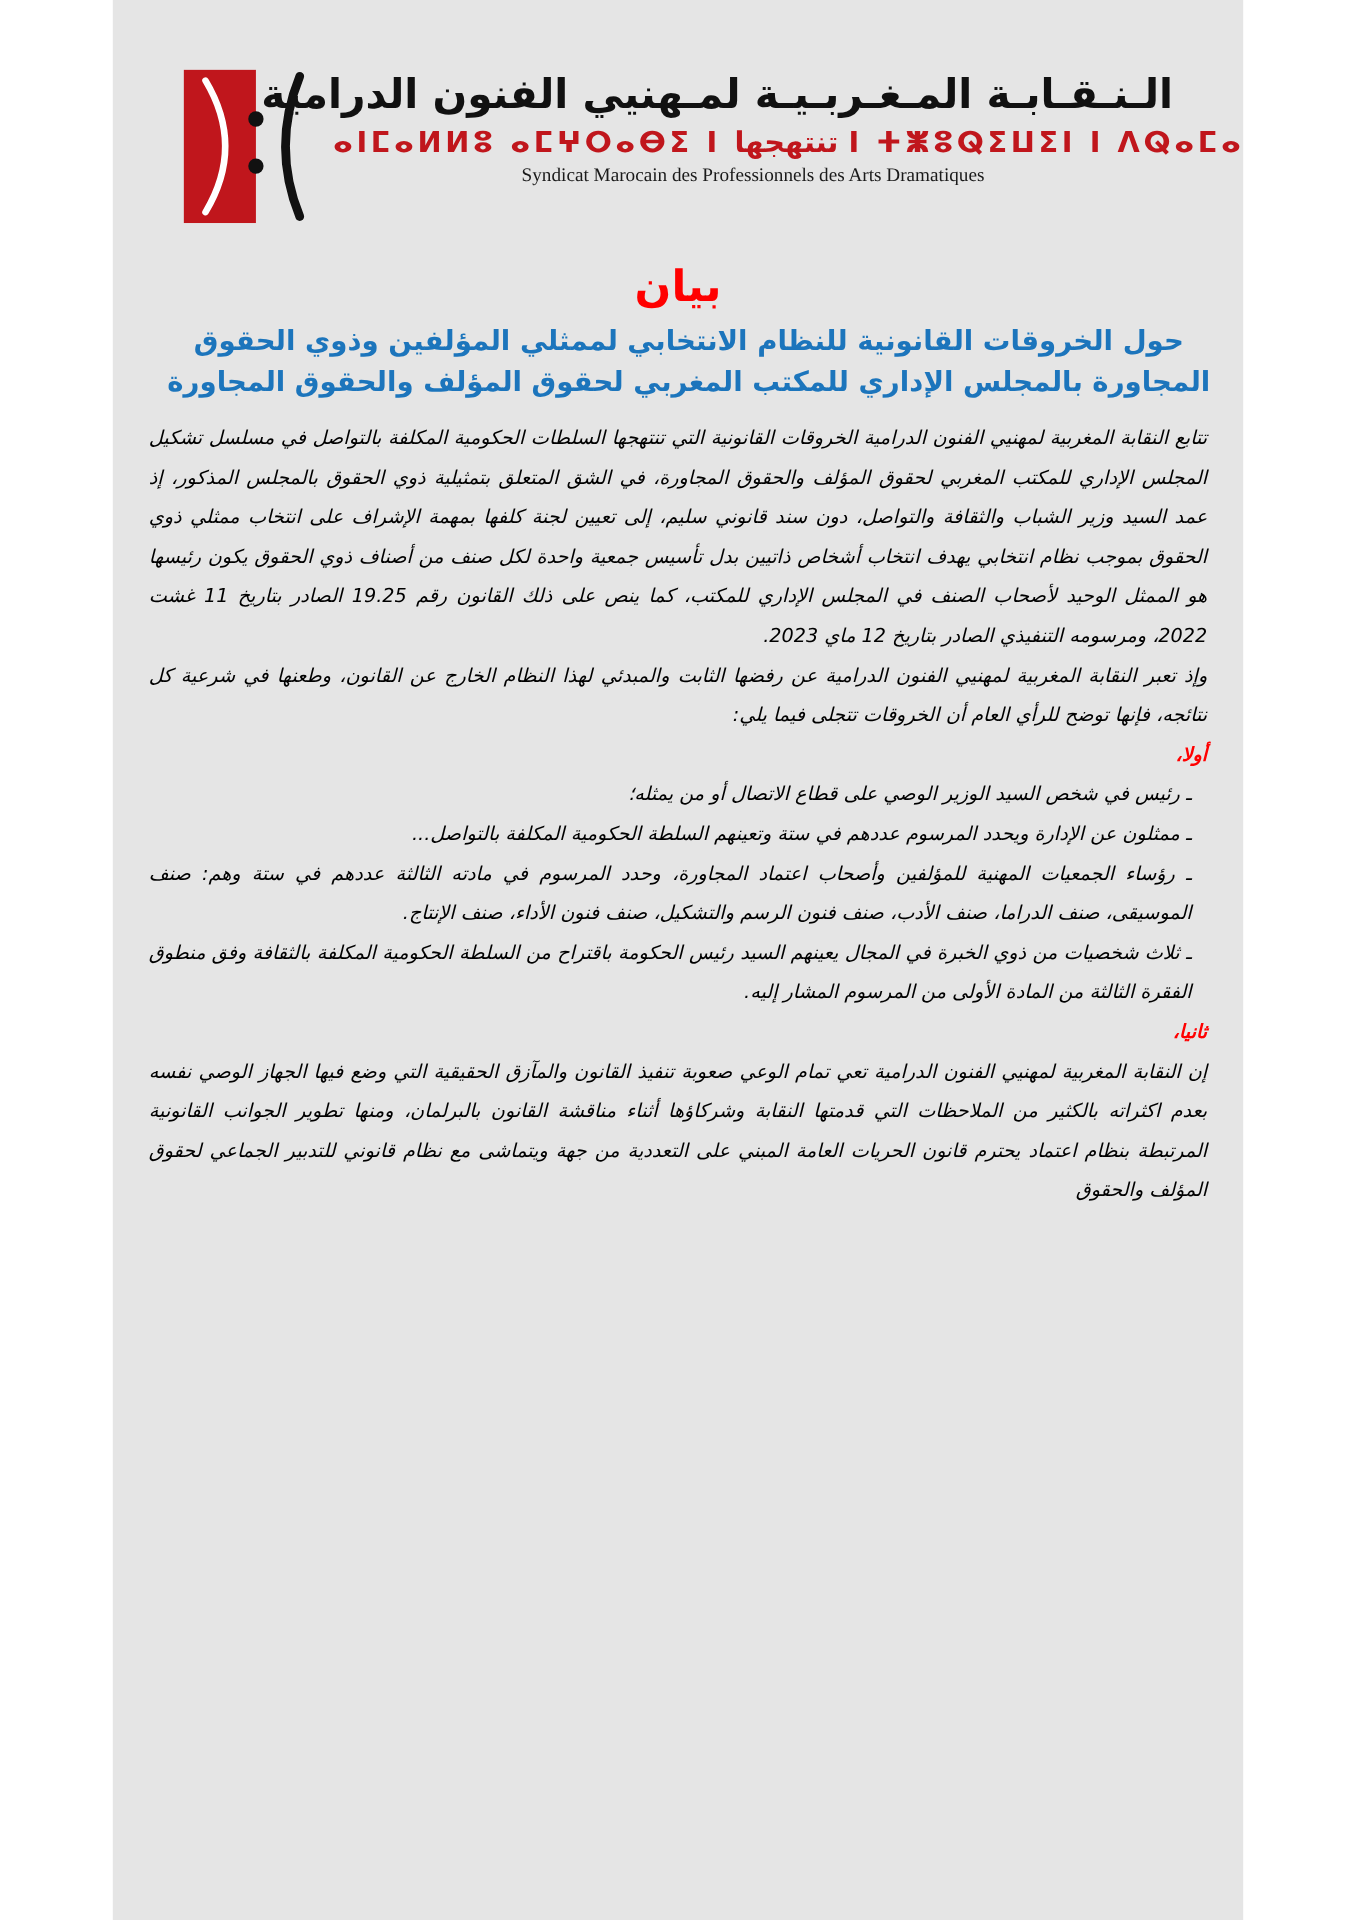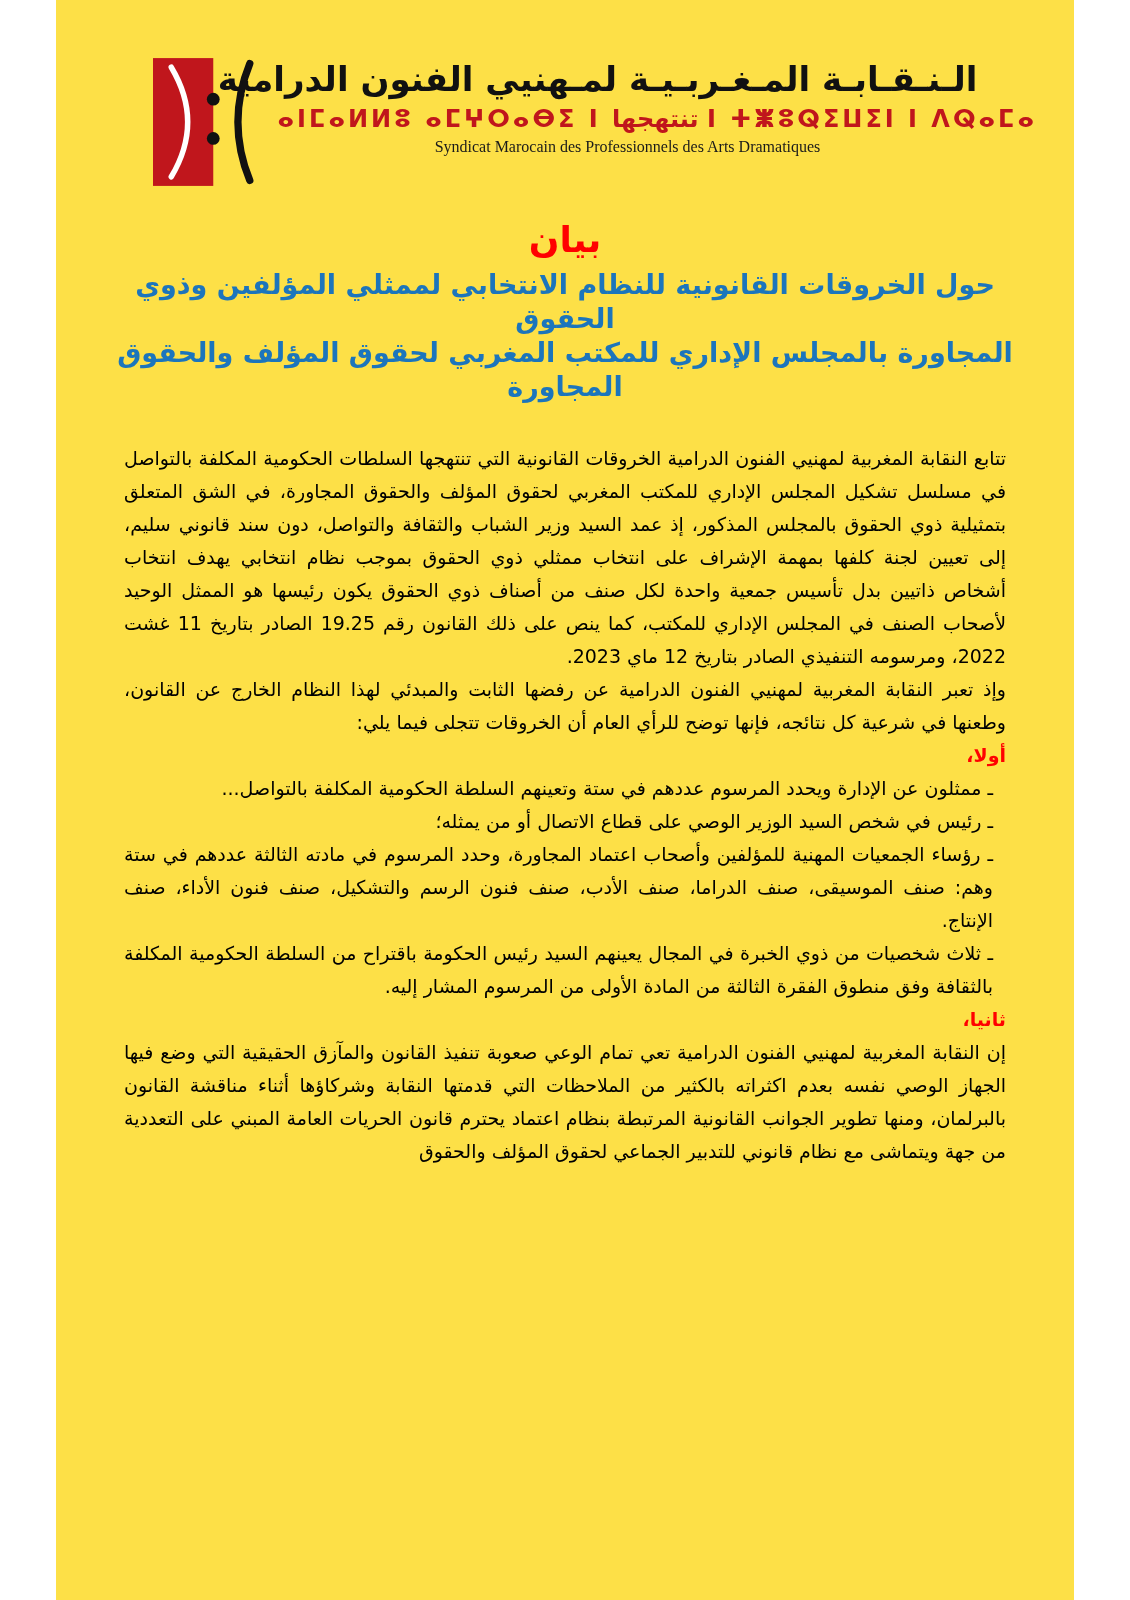--- a/index.html
+++ b/index.html
@@ -1,20 +1,20 @@
 <!DOCTYPE html>
 <html lang="ar"><head>
 <meta charset="utf-8">
 <style>
   html,body{margin:0;padding:0;background:#ffffff;}
   .page{
     position:relative;
-    width:1018px;height:1600px;
+    width:942px;height:1600px;
     margin:0 auto;
-    background:#fde047;
+    background:#e5e5e5;
     font-family:"DejaVu Sans",sans-serif;
     color:#000;
     overflow:hidden;
   }
   
   .letterhead{
     display:flex;
     justify-content:center;
     align-items:flex-start;
     gap:20px;
@@ -58,32 +58,33 @@
     font-size:36px;
     font-weight:bold;
     line-height:1.1;
   }
   .doc-subtitle{
     margin:8px auto 0 auto;
     width:960px;
     direction:rtl;
     text-align:center;
     color:#1c75bc;
-    font-size:27px;
+    font-size:23px;
     font-weight:bold;
     line-height:34px;
   }
   
   .doc-body{
     width:882px;
-    margin:38px auto 0 auto;
+    margin:12px auto 0 auto;
     direction:rtl;
     text-align:justify;
-    font-size:19px;
+    font-size:16px;
     line-height:33px;
+    font-style:italic;
   }
   .doc-body p{margin:0;padding:0;}
   .doc-body p.bullet{padding-right:13px;}
   .lead{color:#ff0000;font-weight:bold;}
 </style>
 </head>
 <body>
 
 <div class="page">
 
@@ -109,23 +110,23 @@
     <div>المجاورة بالمجلس الإداري للمكتب المغربي لحقوق المؤلف والحقوق المجاورة</div>
   </div>
 
   <main class="doc-body" id="doc-body">
     <p class="para plain"><span class="ptext">تتابع النقابة المغربية لمهنيي الفنون الدرامية الخروقات القانونية التي تنتهجها السلطات الحكومية المكلفة بالتواصل في مسلسل تشكيل المجلس الإداري للمكتب المغربي لحقوق المؤلف والحقوق المجاورة، في الشق المتعلق بتمثيلية ذوي الحقوق بالمجلس المذكور، إذ عمد السيد وزير الشباب والثقافة والتواصل، دون سند قانوني سليم، إلى تعيين لجنة كلفها بمهمة الإشراف على انتخاب ممثلي ذوي الحقوق بموجب نظام انتخابي يهدف انتخاب أشخاص ذاتيين بدل تأسيس جمعية واحدة لكل صنف من أصناف ذوي الحقوق يكون رئيسها هو الممثل الوحيد لأصحاب الصنف في المجلس الإداري للمكتب، كما ينص على ذلك القانون رقم 19.25 الصادر بتاريخ 11 غشت 2022، ومرسومه التنفيذي الصادر بتاريخ 12 ماي 2023.</span></p>
 
     <p class="para plain"><span class="ptext">وإذ تعبر النقابة المغربية لمهنيي الفنون الدرامية عن رفضها الثابت والمبدئي لهذا النظام الخارج عن القانون، وطعنها في شرعية كل نتائجه، فإنها توضح للرأي العام أن الخروقات تتجلى فيما يلي:</span></p>
 
     <p class="para lead">أولا، </p>
 
+    <p class="para bullet"><span class="ptext">ـ رئيس في شخص السيد الوزير الوصي على قطاع الاتصال أو من يمثله؛</span></p>
+
     <p class="para bullet"><span class="ptext">ـ ممثلون عن الإدارة ويحدد المرسوم عددهم في ستة وتعينهم السلطة الحكومية المكلفة بالتواصل...</span></p>
-
-    <p class="para bullet"><span class="ptext">ـ رئيس في شخص السيد الوزير الوصي على قطاع الاتصال أو من يمثله؛</span></p>
 
     <p class="para bullet"><span class="ptext">ـ  رؤساء الجمعيات المهنية للمؤلفين وأصحاب اعتماد المجاورة، وحدد المرسوم في مادته الثالثة عددهم في ستة وهم: صنف الموسيقى، صنف الدراما، صنف الأدب، صنف فنون الرسم والتشكيل، صنف فنون الأداء، صنف الإنتاج.</span></p>
 
     <p class="para bullet"><span class="ptext">ـ  ثلاث شخصيات من ذوي الخبرة في المجال يعينهم السيد رئيس الحكومة باقتراح من السلطة الحكومية المكلفة بالثقافة وفق منطوق الفقرة الثالثة من المادة الأولى من المرسوم المشار إليه.</span></p>
 
     <p class="para lead">ثانيا، </p>
 
     <p class="para plain"><span class="ptext">إن النقابة المغربية لمهنيي الفنون الدرامية تعي تمام الوعي صعوبة تنفيذ القانون والمآزق الحقيقية التي وضع فيها الجهاز الوصي نفسه بعدم اكثراته بالكثير من الملاحظات التي قدمتها النقابة وشركاؤها أثناء مناقشة القانون بالبرلمان، ومنها تطوير الجوانب القانونية المرتبطة بنظام اعتماد يحترم قانون الحريات العامة المبني على التعددية من جهة ويتماشى مع نظام قانوني للتدبير الجماعي لحقوق المؤلف والحقوق</span></p>
   </main>
 

